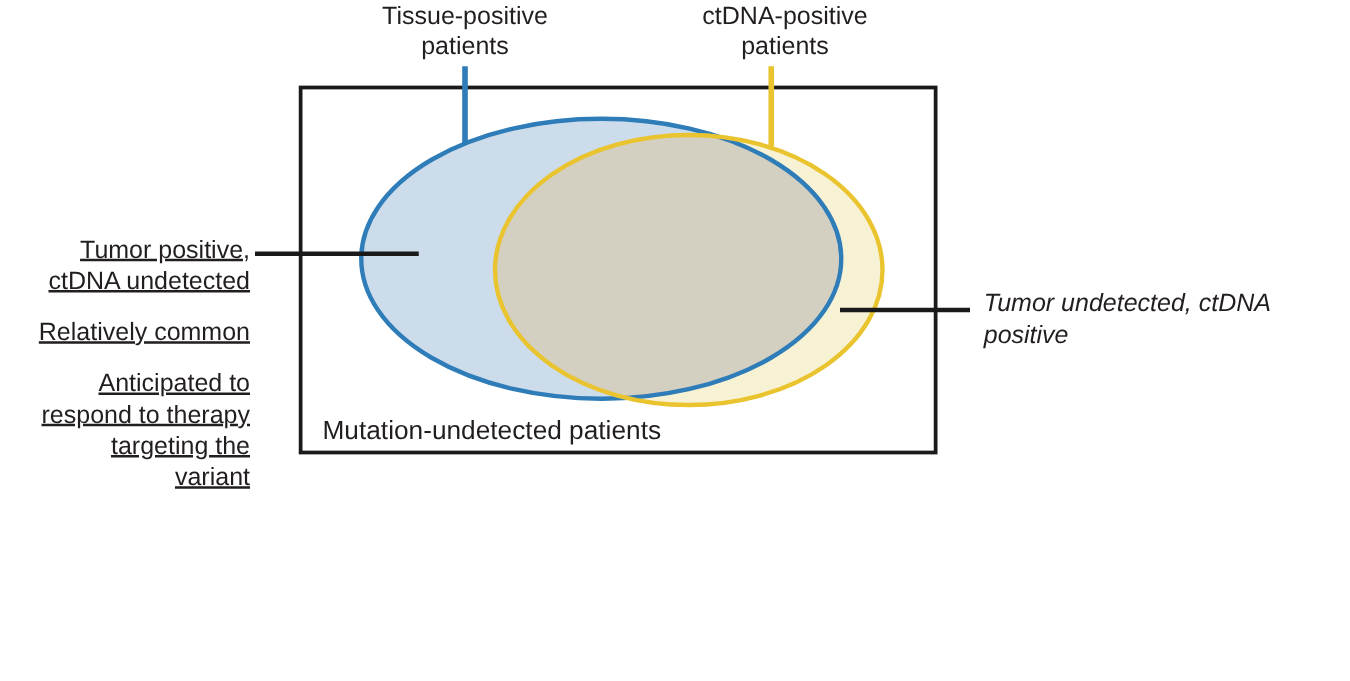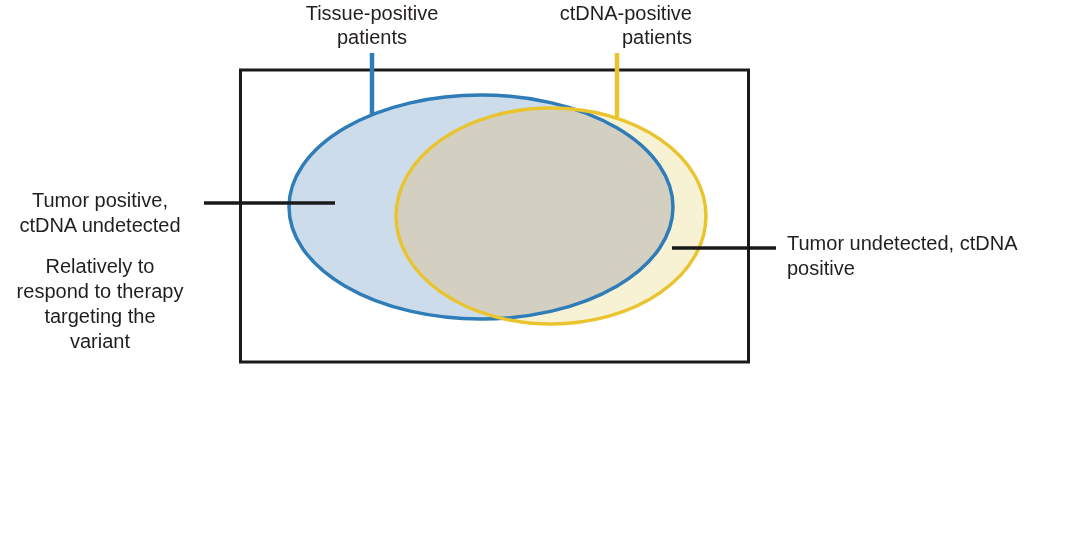--- a/index.html
+++ b/index.html
@@ -49,21 +49,21 @@
     font-size: 20px;
     line-height: 24px;
     color: var(--text);
   }
   .top-label {
     width: 200px;
     top: 1px;
     text-align: center;
   }
   .top-label-tissue { left: 272px; }
-  .top-label-ctdna  { left: 492px; text-align: right; }
+  .top-label-ctdna  { left: 528px; }
   .overlap-label {
     left: 417px;
     top: 162px;
     width: 240px;
     text-align: center;
     line-height: 25px;
   }
   .box-label {
     left: 258px;
     top: 333px;
@@ -73,31 +73,32 @@
     margin: 0;
     white-space: pre-line;
     font-size: 20px;
     line-height: 25px;
   }
   .annot-left {
     position: absolute;
     left: 0;
     top: 188px;
     width: 200px;
-    text-align: center;
+    text-align: right;
+    text-decoration: underline;
   }
   .annot-left p { margin-bottom: 16px; }
   .annot-right {
     position: absolute;
     left: 787px;
     top: 231px;
     width: 293px;
     text-align: left;
   }
-  .annot-right p { margin-bottom: 20px; }
+  .annot-right p { margin-bottom: 20px; font-style: italic; }
 </style>
 </head>
 <body>
 
 <div class="stage">
 
   <svg class="gfx" viewBox="0 0 1080 545" aria-hidden="true">
     <defs>
       <clipPath id="tissueClip">
         <ellipse cx="481" cy="207" rx="192" ry="112"></ellipse>
@@ -121,25 +122,27 @@
     <line class="connector" x1="672" y1="248" x2="776" y2="248"></line>
   </svg>
 
   <div class="txt top-label top-label-tissue">Tissue-positive
 patients</div>
 
   <div class="txt top-label top-label-ctdna">ctDNA-positive
 patients</div>
 
 
+  <div class="txt box-label">Mutation-undetected patients</div>
 
   <div class="annot annot-left">
     <p>Tumor positive,
 ctDNA undetected</p>
-    <p>Relatively to
+    <p>Relatively common</p>
+    <p>Anticipated to
 respond to therapy
 targeting the
 variant</p>
   </div>
 
   <div class="annot annot-right">
     <p>Tumor undetected, ctDNA
 positive</p>
   </div>
 

